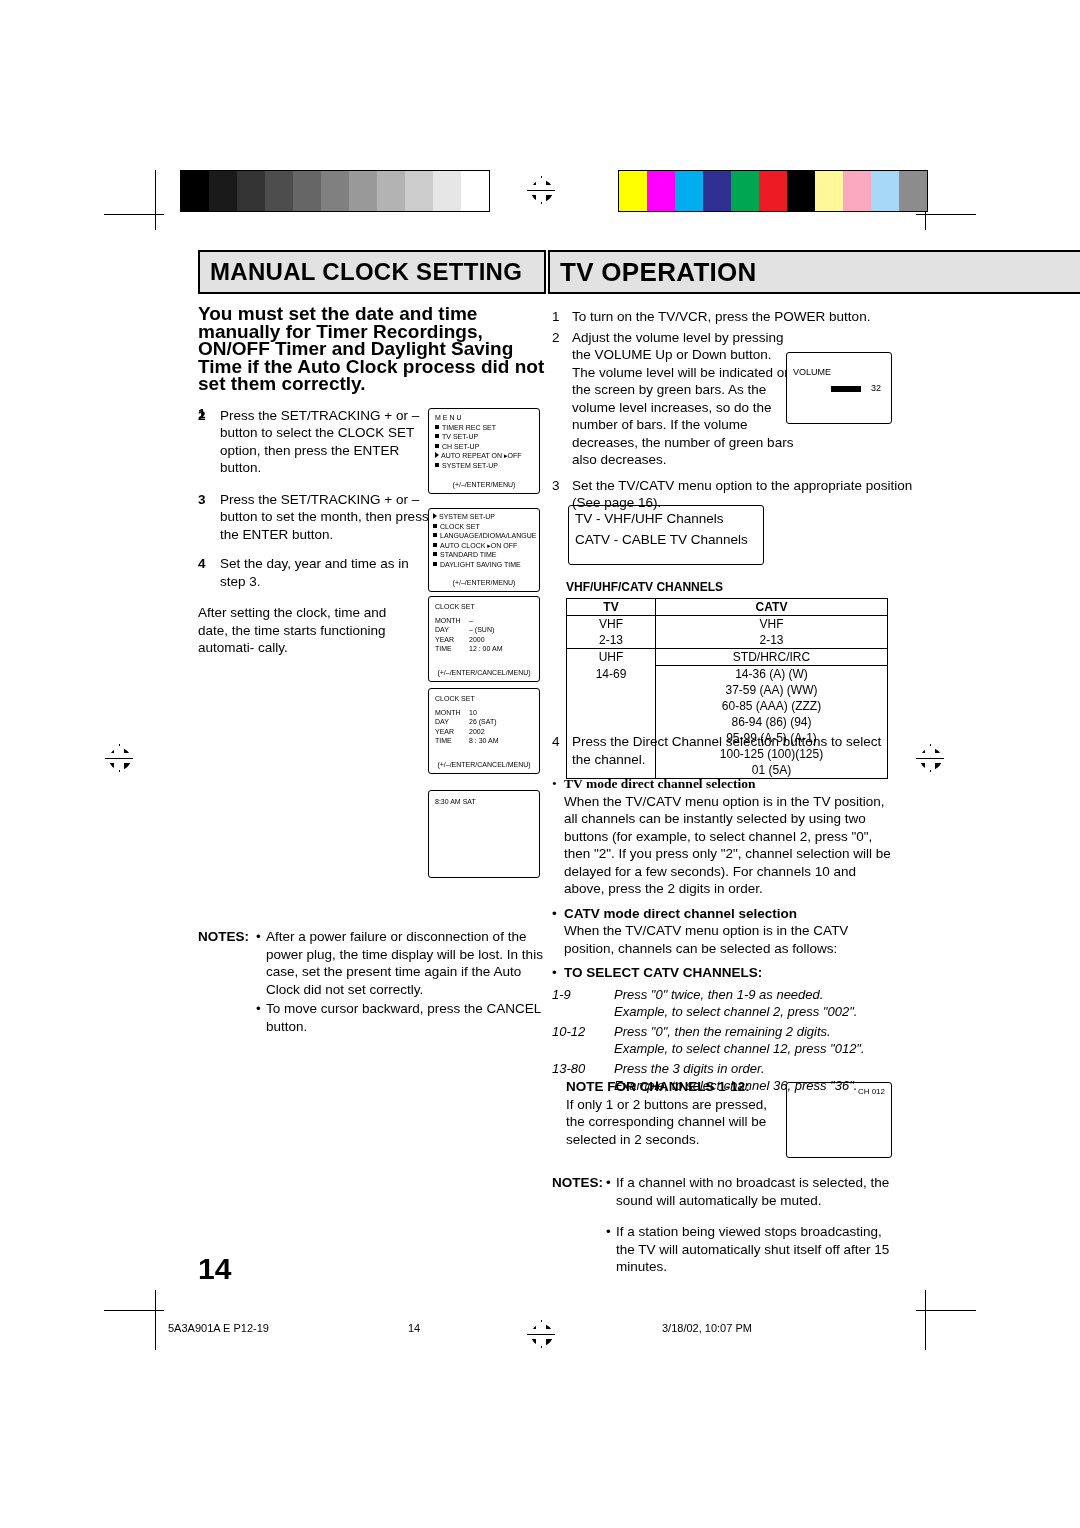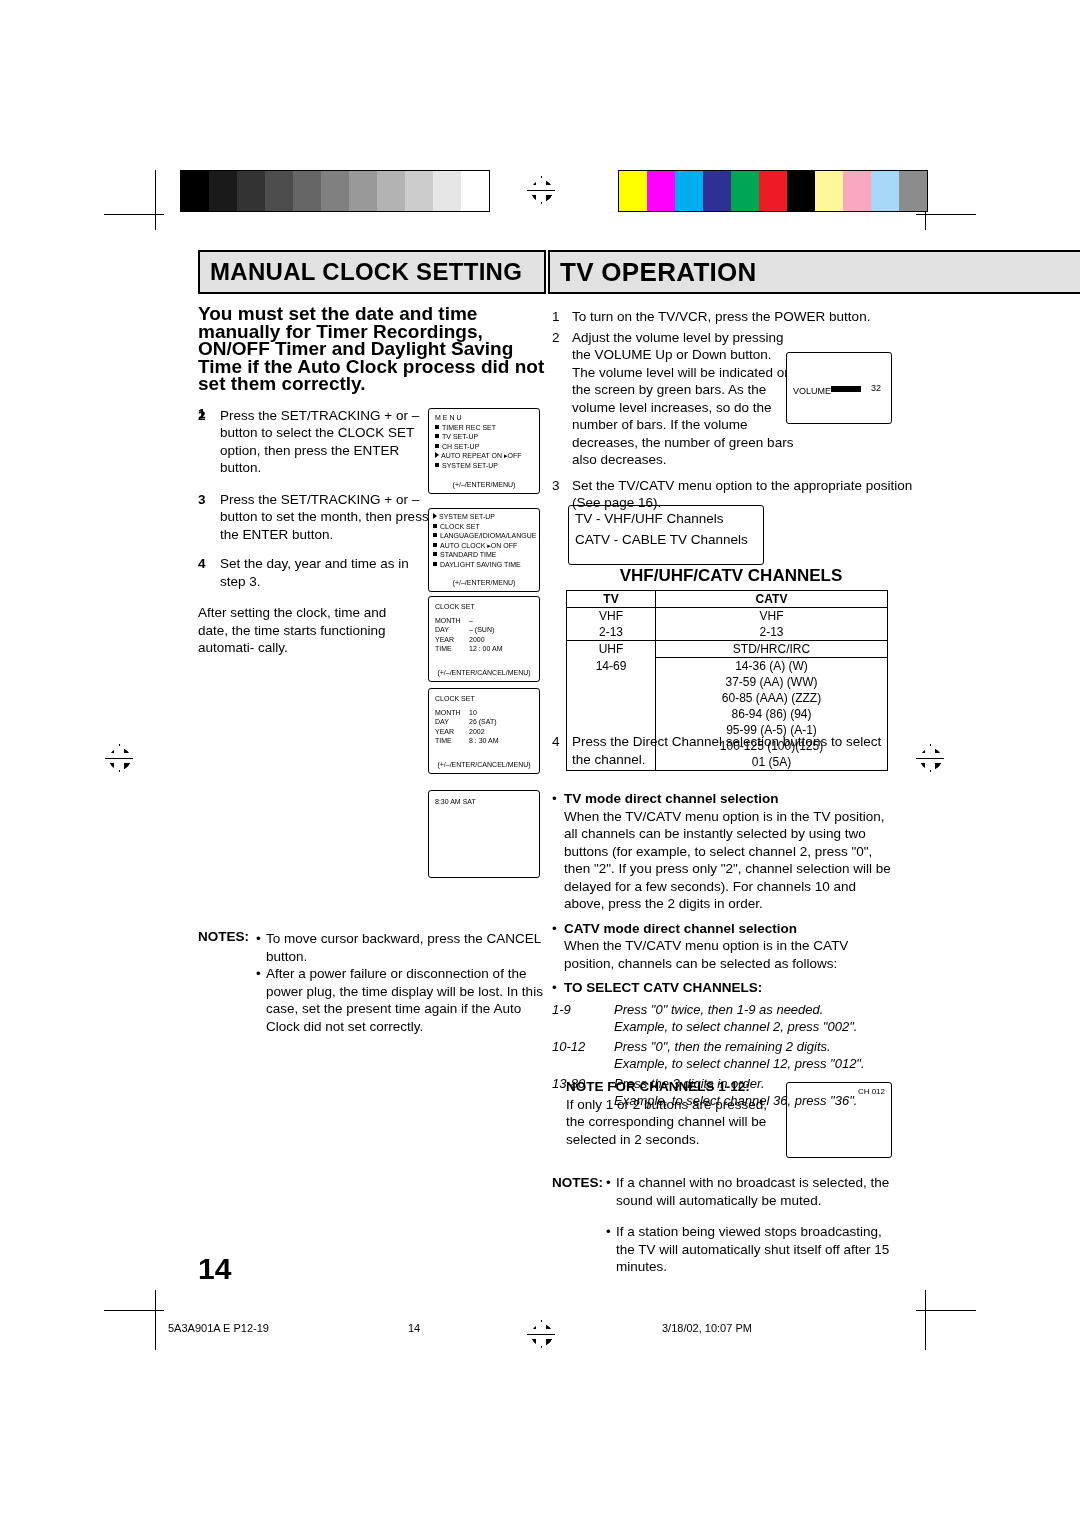--- a/index.html
+++ b/index.html
@@ -50,28 +50,28 @@
   .osd .ln{white-space:nowrap;}
   .osd .foot{position:absolute;left:0;bottom:4px;width:100%;text-align:center;font-size:7px;}
   .sq{display:inline-block;width:4px;height:4px;background:#000;margin-right:3px;vertical-align:1px;}
   .tri{display:inline-block;width:0;height:0;border-left:4px solid #000;border-top:3px solid transparent;border-bottom:3px solid transparent;margin-right:2px;vertical-align:0px;}
 
   
   .rstep{position:relative;padding-left:20px;margin-top:3px;font-size:13.5px;line-height:17.5px;}
   .rstep .n{position:absolute;left:0;top:0;}
   .tvbox{position:absolute;border:1.5px solid #000;border-radius:3px;background:#fff;}
   .volbox{left:786px;top:352px;width:104px;height:70px;}
-  .vol-label{position:absolute;left:6px;top:33px;font-size:9px;}
+  .vol-label{position:absolute;left:6px;top:14px;font-size:9px;}
   .vol-bar{position:absolute;left:44px;top:33px;width:30px;height:6px;background:#000;}
   .vol-num{position:absolute;left:84px;top:30px;font-size:9px;}
 
   .tvcatv{position:absolute;left:568px;top:505px;width:196px;height:60px;border:1.5px solid #000;border-radius:3px;
           font-size:13.5px;line-height:21px;padding:2px 0 0 6px;box-sizing:border-box;}
 
-  .tbl-title{font-weight:bold;font-size:17px;margin-top:10px;text-align:center;}
+  .tbl-title{font-weight:bold;font-size:12px;margin-top:24px;}
   table.ch{border-collapse:collapse;width:322px;margin-top:4px;font-size:12px;}
   table.ch th,table.ch td{border:1px solid #000;padding:1px 0;text-align:center;}
   table.ch th{font-weight:bold;}
   .bul{position:relative;padding-left:12px;margin-top:8px;}
   .bul:before{content:"\2022";position:absolute;left:0;top:0;}
   .bb{font-weight:bold;}
   .indent{padding-left:14px;}
   .sel{position:relative;margin-top:2px;padding-left:62px;font-size:13px;line-height:17.5px;font-style:italic;}
   .sel .k{position:absolute;left:0;top:0;}
 
@@ -232,22 +232,22 @@
     <div class="foot">(+/–/ENTER/CANCEL/MENU)</div>
   </div>
 
   <div class="osd" id="osd-time" style="left:428px;top:790px;width:110px;height:86px;">
     <div style="padding:6px 0 0 6px;" class="ln">8:30 AM  SAT</div>
   </div>
 
   <div class="leftnotes">
     <span class="lbl">NOTES:</span>
     <div class="body">
+      <div class="bulx">After a power failure or disconnection of the power plug, the time display will be lost. In this case, set the present time again if the Auto Clock did not set correctly.</div>
       <div class="bulx" style="margin-top:2px;">To move cursor backward, press the CANCEL button.</div>
-      <div class="bulx">After a power failure or disconnection of the power plug, the time display will be lost. In this case, set the present time again if the Auto Clock did not set correctly.</div>
     </div>
   </div>
 
   <div class="col" id="col-right">
     <div class="rstep">
       <span class="n">1</span>
       <span>To turn on the TV/VCR, press the POWER button.</span>
     </div>
     <div class="rstep" style="width:222px;">
       <span class="n">2</span>
@@ -321,21 +321,21 @@
     </tbody>
       </table>
   </div>
 
   <div style="position:absolute;left:552px;top:733px;width:344px;font-size:13.5px;line-height:17.5px;">
     <div class="rstep" style="margin-top:0;">
       <span class="n">4</span>
       <span>Press the Direct Channel selection buttons to select the channel.</span>
     </div>
 
-    <div class="bul" style="margin-top:22px;">
+    <div class="bul" style="margin-top:7px;font-family:Liberation Serif, serif;">
       <span class="bb">TV mode direct channel selection</span>
     </div>
     <div class="indent" style="padding-left:12px;">When the TV/CATV menu option is in the TV position, all channels can be instantly selected by using two buttons (for example, to select channel 2, press "0", then "2". If you press only "2", channel selection will be delayed for a few seconds). For channels 10 and above, press the 2 digits in order.</div>
 
     <div class="bul" style="margin-top:7px;">
       <span class="bb">CATV mode direct channel selection</span>
     </div>
     <div class="indent" style="padding-left:12px;">When the TV/CATV menu option is in the CATV position, channels can be selected as follows:</div>
 
     <div class="bul" style="margin-top:7px;">

